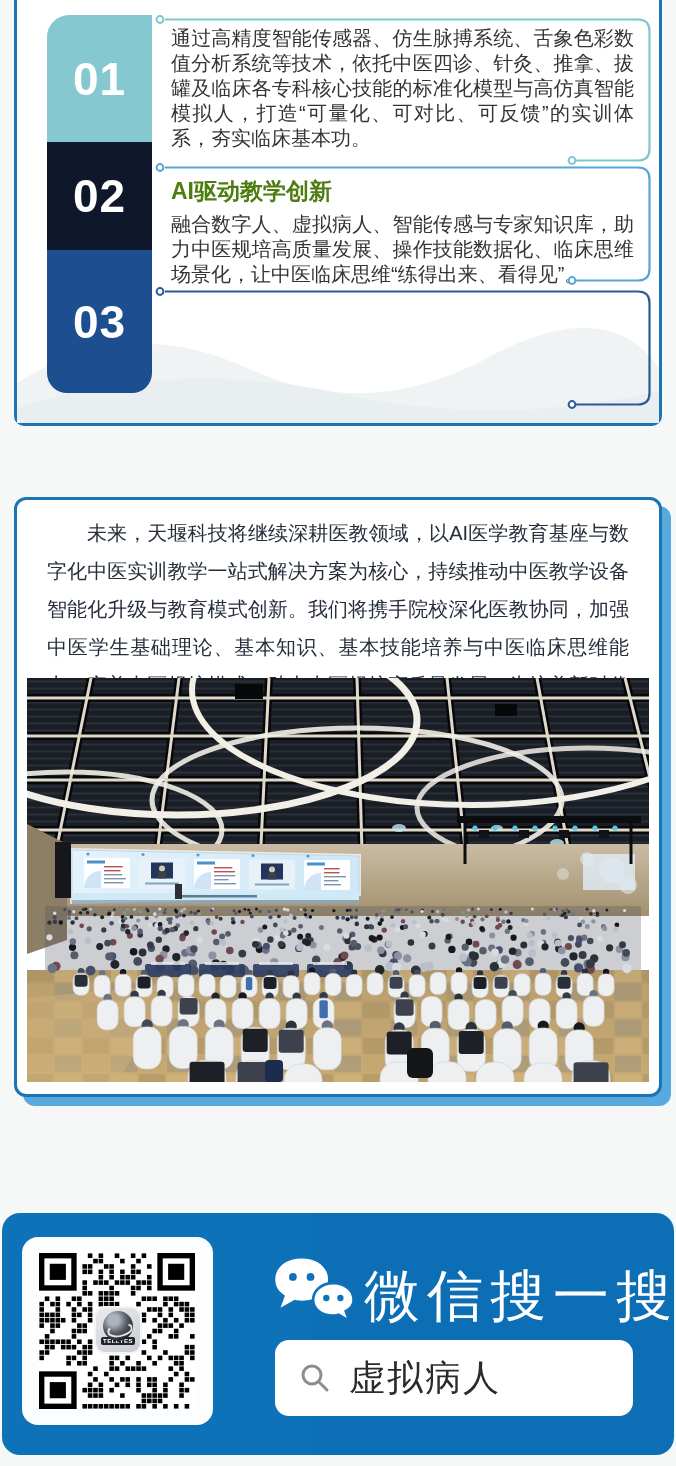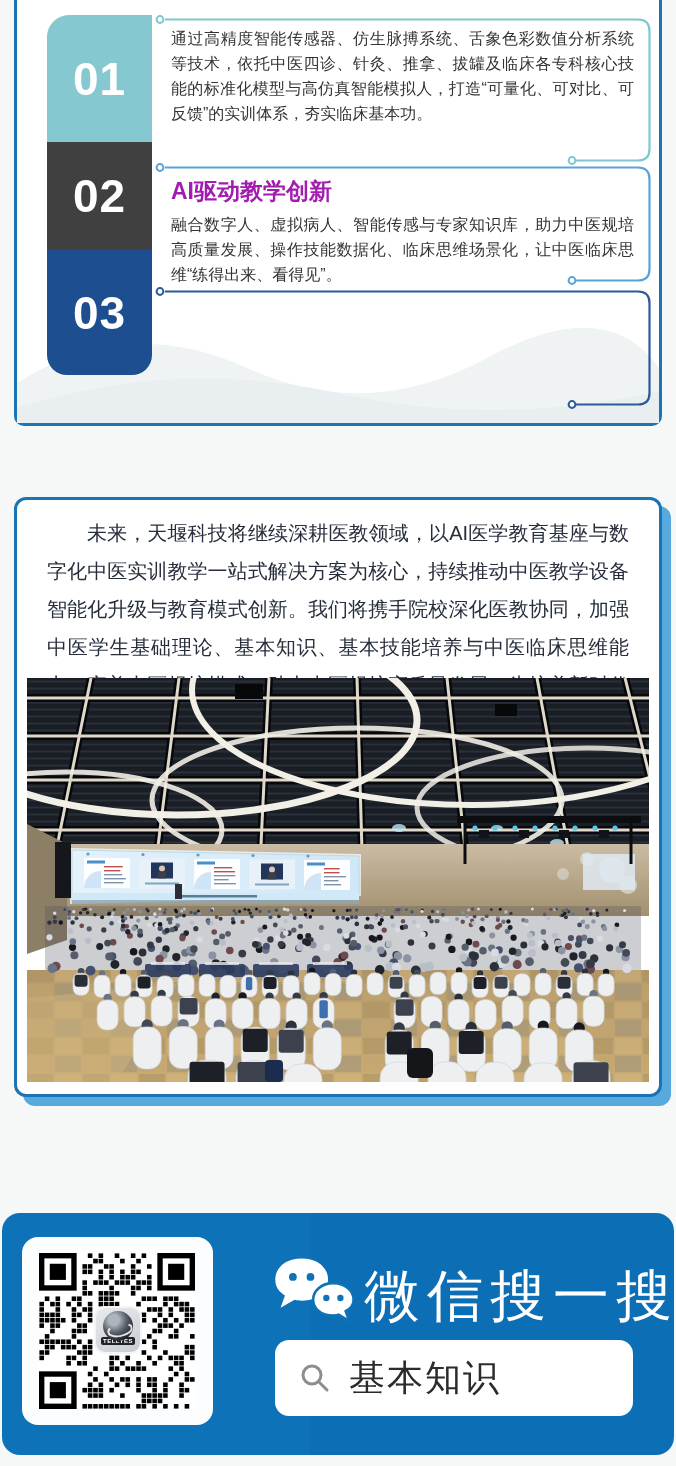--- a/index.html
+++ b/index.html
@@ -13,31 +13,31 @@
     background:#ffffff;border:3px solid #1b74b4;border-radius:10px;box-sizing:border-box;
   }
   .card1 .wave{position:absolute;left:0;bottom:0;width:100%;height:150px;z-index:0;}
   .numcol{
     position:absolute;left:30px;top:26px;width:105px;z-index:1;
     border-radius:22px 0 20px 20px;overflow:hidden;
   }
   .nb{display:flex;align-items:center;justify-content:center;color:#fff;
       font-weight:700;font-size:46px;letter-spacing:1px;}
   .nb1{height:127px;background:#85c8cf;}
-  .nb2{height:108px;background:#404040;}
-  .nb3{height:125px;background:#1d4e90;}
+  .nb2{height:108px;background:#0f172a;}
+  .nb3{height:143px;background:#1d4e90;}
   .tbox{
     position:absolute;left:138px;width:497px;box-sizing:border-box;
     padding:9px 18px 0 16px;z-index:1;
   }
   .tbox svg.circuit{position:absolute;pointer-events:none;}
   .ttitle{font-size:23px;font-weight:700;margin:2px 0 5px 0;}
-  .tbody{font-size:16px;line-height:25px;color:#343434;font-weight:500;text-align:justify;}
+  .tbody{font-size:20px;line-height:25px;color:#343434;font-weight:500;text-align:justify;}
   .t1{top:28px;height:146px;--c:#7fc7ce;}  .t1 .ttitle{color:#66c1ca;}
-  .t2{top:176px;height:118px;--c:#58a4d8;} .t2 .ttitle{color:#a21caf;}
+  .t2{top:176px;height:118px;--c:#58a4d8;} .t2 .ttitle{color:#4d7c0f;}
   .t3{top:300px;height:118px;--c:#2a5a99;} .t3 .ttitle{color:#1d5096;}
   
   .card2{
     position:absolute;left:14px;top:497px;width:648px;height:600px;
     background:#ffffff;border:3px solid #1b74b4;border-radius:12px;box-sizing:border-box;
     box-shadow:9px 9px 0 #58a9de;
   }
   .para{
     position:absolute;left:30px;right:30px;top:14px;
     font-size:20px;line-height:38px;color:#262e3c;font-weight:500;
@@ -1155,15 +1155,15 @@
     </g>
   </svg>
 
   <div class="wlabel">微信搜一搜</div>
 
   <div class="searchbox">
     <svg width="32" height="32" viewBox="0 0 32 32">
       <circle cx="13" cy="13" r="9" fill="none" stroke="#8d8d8d" stroke-width="3"></circle>
       <path d="M20 20 L28 28" stroke="#8d8d8d" stroke-width="3" stroke-linecap="round"></path>
     </svg>
-    <span class="squery">基本知识</span>
+    <span class="squery">虚拟病人</span>
   </div>
 </div>
 
 </body></html>

